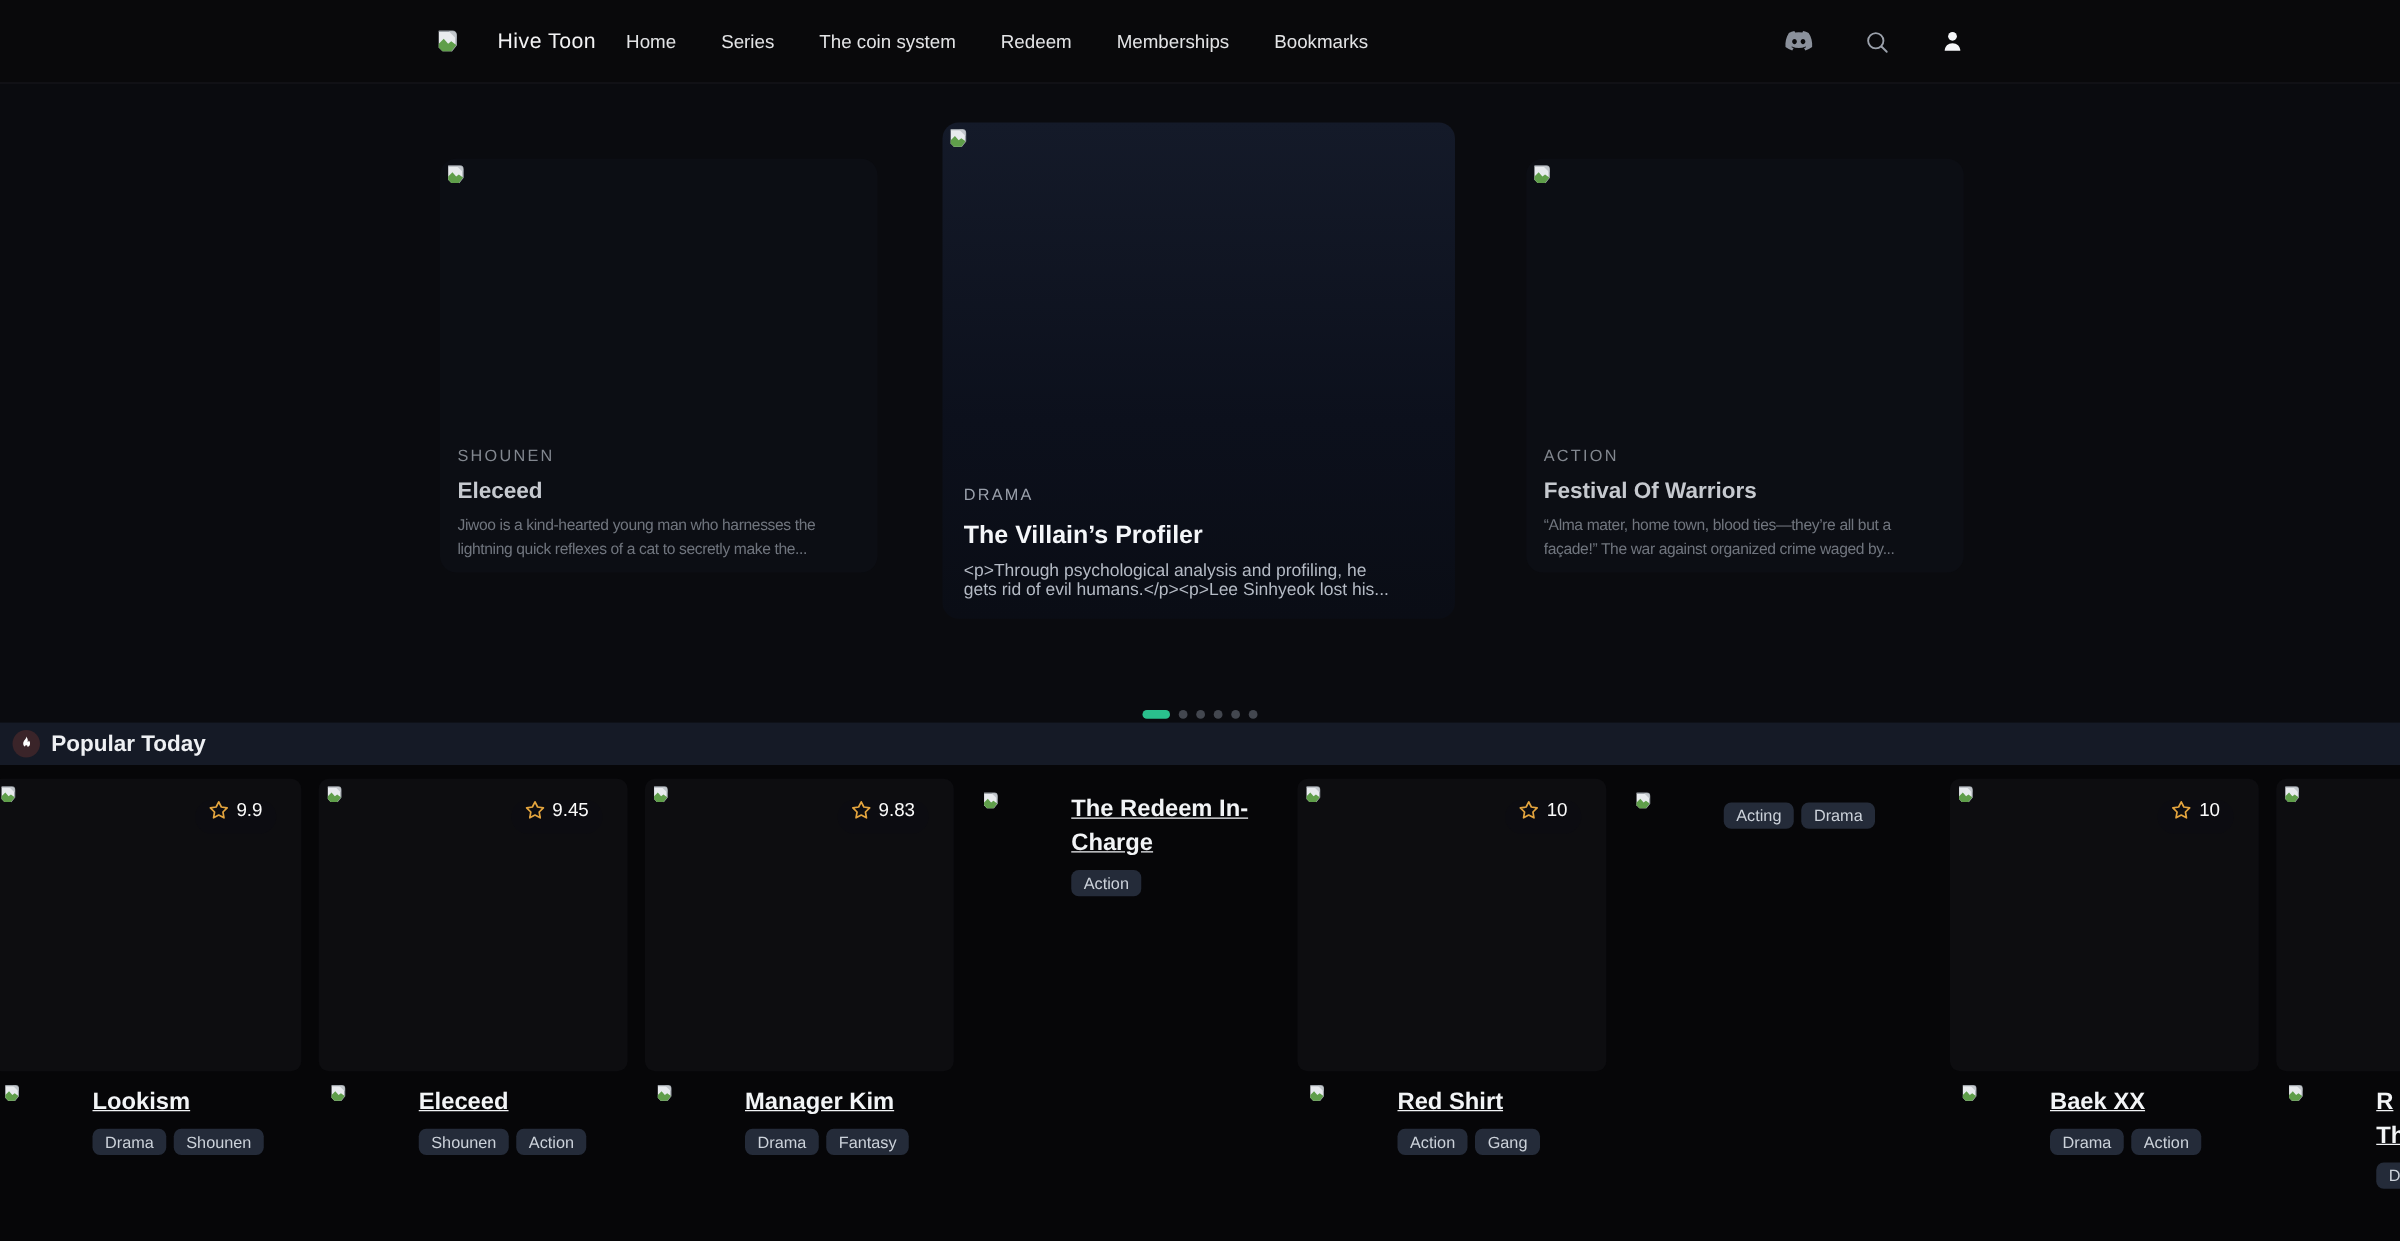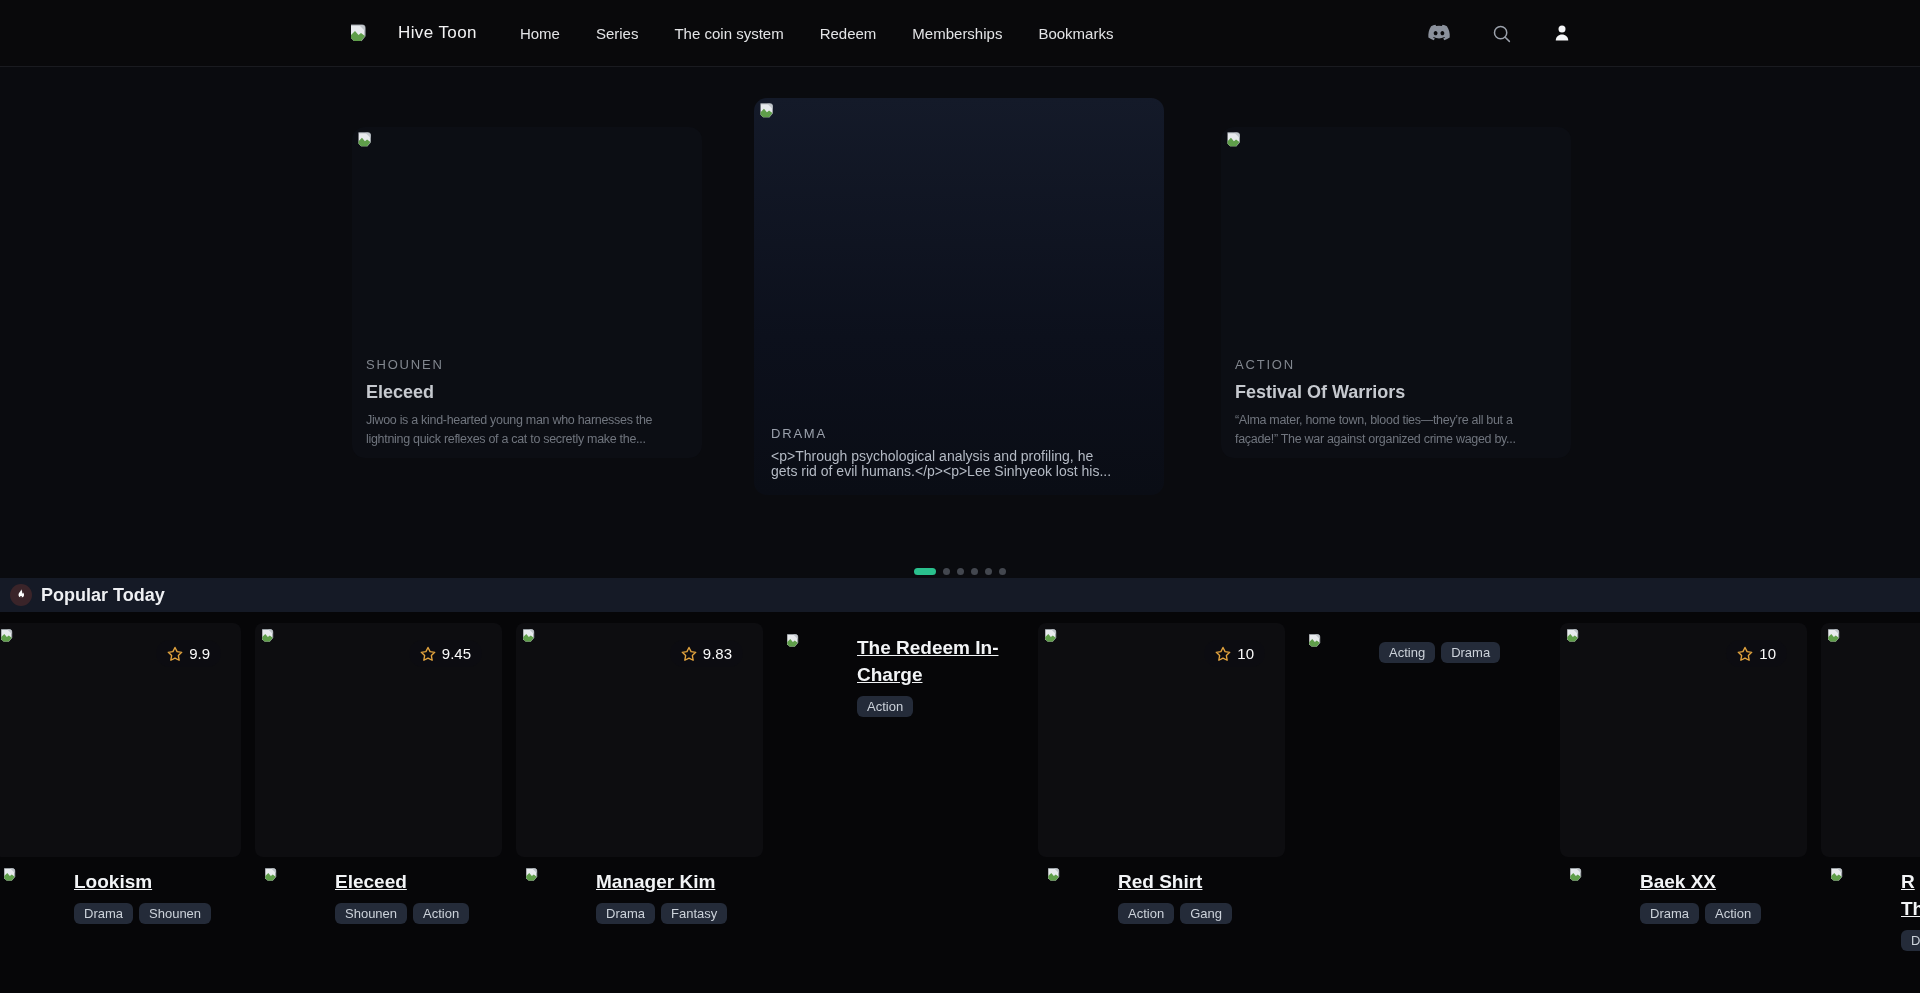--- a/index.html
+++ b/index.html
@@ -5,21 +5,21 @@
   * { margin:0; padding:0; box-sizing:border-box; }
   html,body { width:1920px; height:993px; overflow:hidden; background:#060608;
               font-family:"Liberation Sans", sans-serif; }
 
   
   .nav { position:absolute; top:0; left:0; width:1920px; height:67px;
          background:#09090b; border-bottom:1px solid #1a1b20; display:flex; align-items:center; }
   .nav-inner { width:1224px; margin:0 auto; display:flex; align-items:center; }
   .brand { display:flex; align-items:center; gap:30px; cursor:pointer; }
   .brand-name { font-size:17px; color:#f3f3f4; letter-spacing:.4px; }
-  .menu { display:flex; list-style:none; gap:36px; margin-left:43px; }
+  .menu { display:flex; list-style:none; gap:36px; margin-left:24px; }
   .menu li { font-size:15px; color:#e3e4e6; cursor:pointer; white-space:nowrap; }
   .nav-icons { margin-left:auto; display:flex; align-items:center; gap:40px; }
   .icon-btn { background:none; border:0; padding:0; cursor:pointer; display:flex; align-items:center; }
 
   
   .bimg { display:block; }
 
   
   .hero { position:absolute; top:67px; left:0; width:1920px; height:511px; background:#0a0b0f; }
   .hero-inner { position:relative; width:1224px; height:100%; margin:0 auto; }
@@ -49,21 +49,21 @@
   .popular-bar { position:absolute; top:578px; left:0; width:1920px; height:34px;
                  background:#151a26; display:flex; align-items:center; padding-left:10px; }
   .flame { width:22px; height:22px; border-radius:50%; background:#3a2429;
            display:flex; align-items:center; justify-content:center; flex:0 0 22px; }
   .popular-title { font-size:18px; color:#eef0f3; margin-left:9px;text-align:right; }
 
   .prow { position:absolute; top:623px; left:-6px; display:flex; gap:14px; }
   .pop-card { width:247px; flex:0 0 247px; position:relative; cursor:pointer; }
   .pop-img { height:234px; background:#0d0d10; border-radius:8px; position:relative; }
   .pop-img .bimg { position:absolute; top:5px; left:5px; }
-  .rating { position:absolute; top:17px; right:20px; display:flex; align-items:center; gap:6px;
+  .rating { position:absolute; top:17px; right:20px; display:flex; align-items:flex-start; gap:6px;
             background:rgba(13,13,17,.8); border-radius:15px; padding:0 11px; height:27px; }
   .rating span { color:#fafafa; font-size:15px; font-weight:500; }
   .pop-body { display:flex; margin-top:8px; padding:0 6px 0 8px; }
   .pop-avatar { width:72px; height:72px; flex:0 0 72px; position:relative; }
   .pop-avatar .bimg { position:absolute; top:2px; left:0; }
   .pop-info { flex:1; min-width:0; padding-top:3px; }
   .pop-title { font-size:19px; font-weight:700; color:#f2f4f6; line-height:27px; white-space:pre-line;text-decoration:underline; }
   .chips { display:flex; gap:6px; margin-top:8px; flex-wrap:wrap; }
   .chip { background:#242b39; color:#ccd2da; font-size:13px; padding:3px 10px;
           border-radius:6px; white-space:nowrap; cursor:pointer; }
@@ -138,20 +138,21 @@
 lightning quick reflexes of a cat to secretly make the...</div>
       </div>
     </article>
 
     <article class="hcard hcard-center">
       <svg class="bimg" width="17" height="17" viewBox="0 0 20 20">
           <use href="#bimg-glyph"></use>
         </svg>
       <div class="hero-text">
         <div class="eyebrow">DRAMA</div>
+        <div class="htitle">The Villain’s Profiler</div>
         <div class="hdesc">&lt;p&gt;Through psychological analysis and profiling, he
 gets rid of evil humans.&lt;/p&gt;&lt;p&gt;Lee Sinhyeok lost his...</div>
       </div>
     </article>
 
     <article class="hcard hcard-side hcard-right">
       <svg class="bimg" width="17" height="17" viewBox="0 0 20 20">
           <use href="#bimg-glyph"></use>
         </svg>
       <div class="hero-text">

